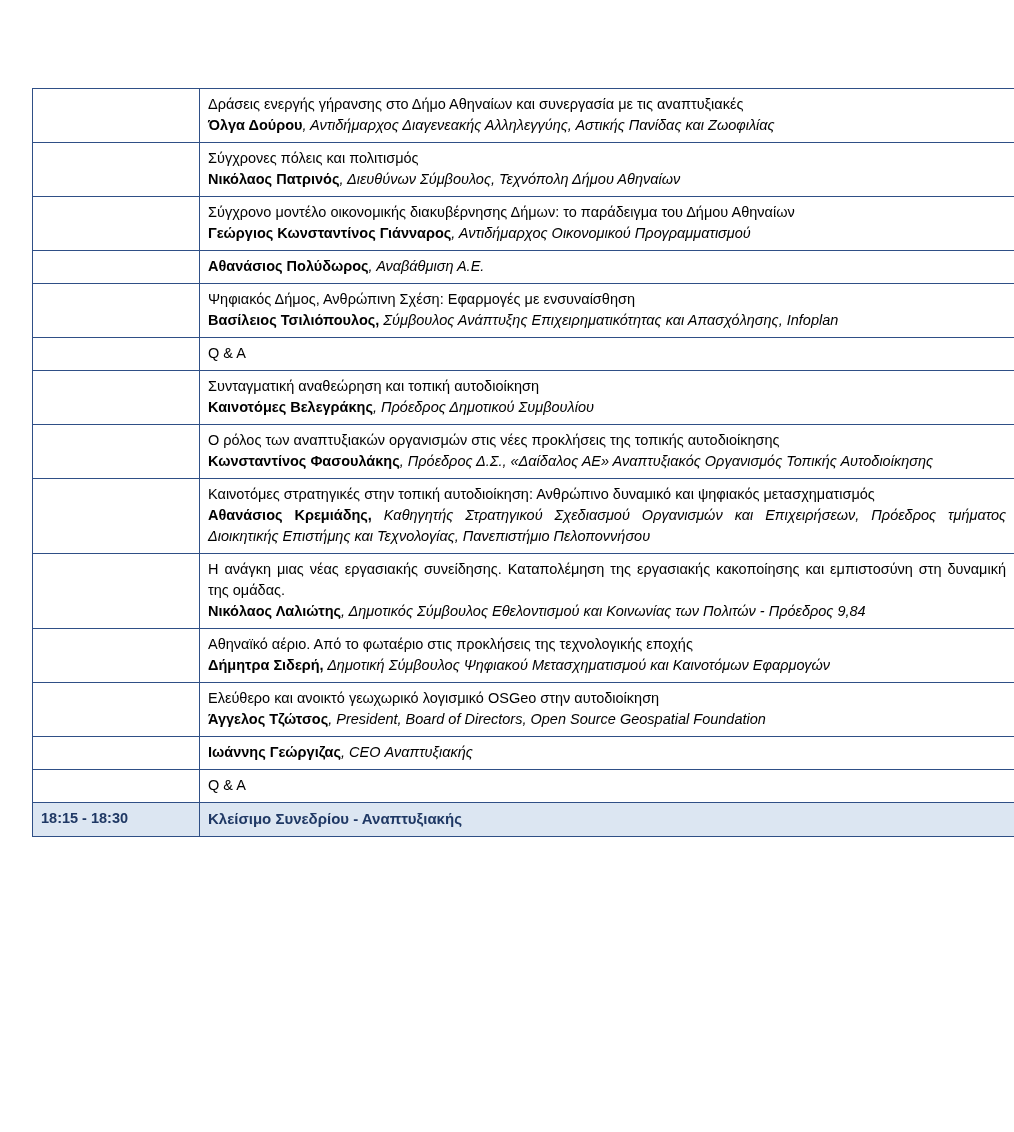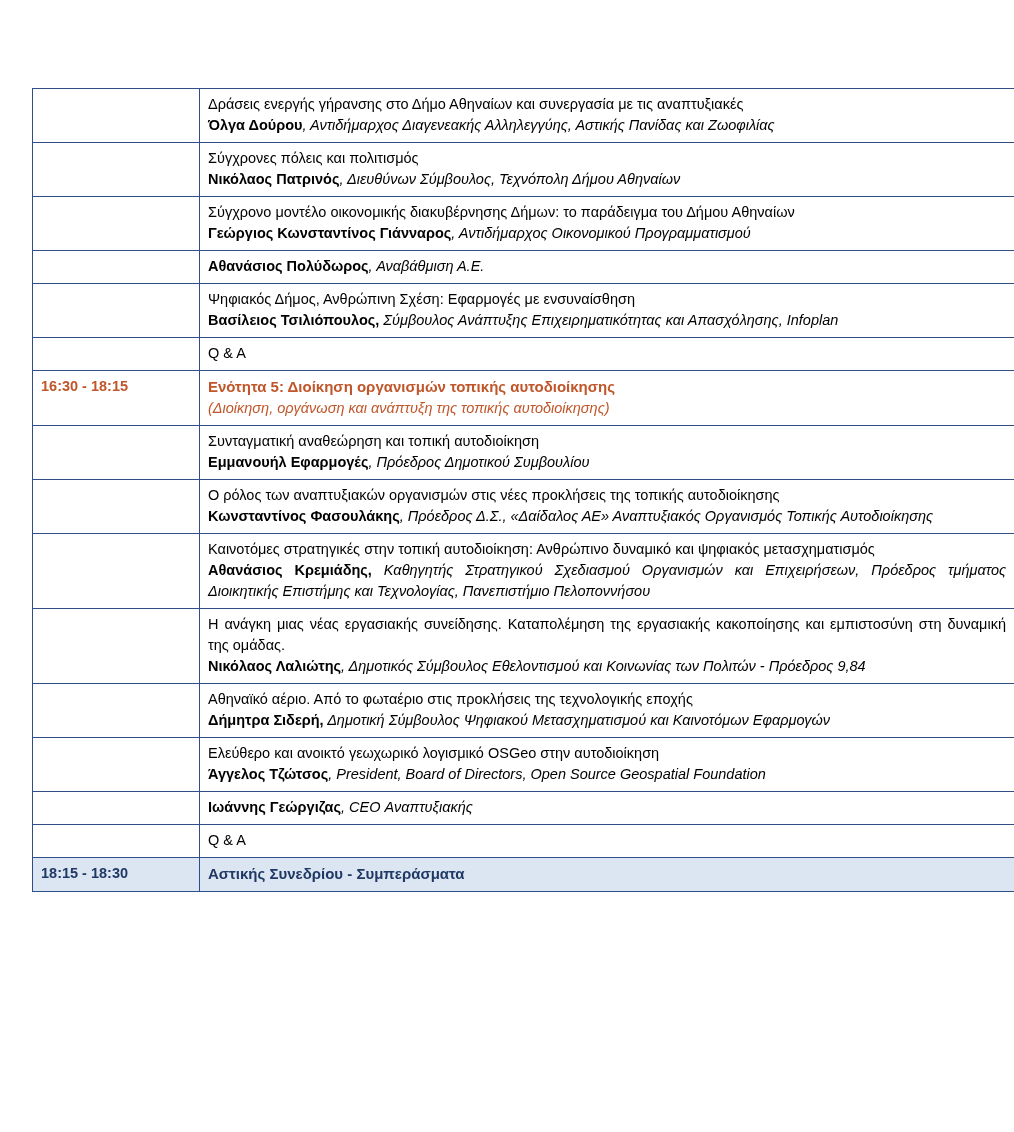--- a/index.html
+++ b/index.html
@@ -134,33 +134,26 @@
         </td>
       </tr>
 
       <tr class="row-qa">
         <td class="time"></td>
         <td class="content">
           <span class="qa">Q &amp; A</span>
         </td>
       </tr>
 
-      <tr class="row-section">
-        <td class="time">16:30 - 18:15</td>
-        <td class="content">
-          <span class="section-title line">Ενότητα 5:  Διοίκηση οργανισμών τοπικής αυτοδιοίκησης</span>
-          <span class="section-sub line">(Διοίκηση, οργάνωση και ανάπτυξη της τοπικής αυτοδιοίκησης)</span>
-        </td>
-      </tr>
 
       <tr class="row-talk">
         <td class="time"></td>
         <td class="content">
           <span class="talk-title">Συνταγματική αναθεώρηση και τοπική αυτοδιοίκηση</span>
-          <span class="speaker"><span class="sp-name">Εμμανουήλ Εφαρμογές</span><span class="sp-role">, Πρόεδρος Δημοτικού Συμβουλίου</span></span>
+          <span class="speaker"><span class="sp-name">Καινοτόμες Βελεγράκης</span><span class="sp-role">, Πρόεδρος Δημοτικού Συμβουλίου</span></span>
         </td>
       </tr>
 
       <tr class="row-talk">
         <td class="time"></td>
         <td class="content">
           <span class="talk-title">Ο ρόλος των αναπτυξιακών οργανισμών στις νέες προκλήσεις της τοπικής αυτοδιοίκησης</span>
           <span class="speaker"><span class="sp-name">Κωνσταντίνος Φασουλάκης</span><span class="sp-role">, Πρόεδρος Δ.Σ., «Δαίδαλος ΑΕ» Αναπτυξιακός Οργανισμός Τοπικής Αυτοδιοίκησης</span></span>
         </td>
       </tr>
@@ -207,19 +200,19 @@
       <tr class="row-qa">
         <td class="time"></td>
         <td class="content">
           <span class="qa">Q &amp; A</span>
         </td>
       </tr>
 
       <tr class="row-closing">
         <td class="time closing">18:15 - 18:30</td>
         <td class="content">
-          <span class="closing-title">Αστικής Συνεδρίου - Συμπεράσματα</span>
+          <span class="closing-title">Κλείσιμο Συνεδρίου - Αναπτυξιακής</span>
         </td>
       </tr>
 
     </tbody>
   </table>
 </div>
 
 </body></html>

